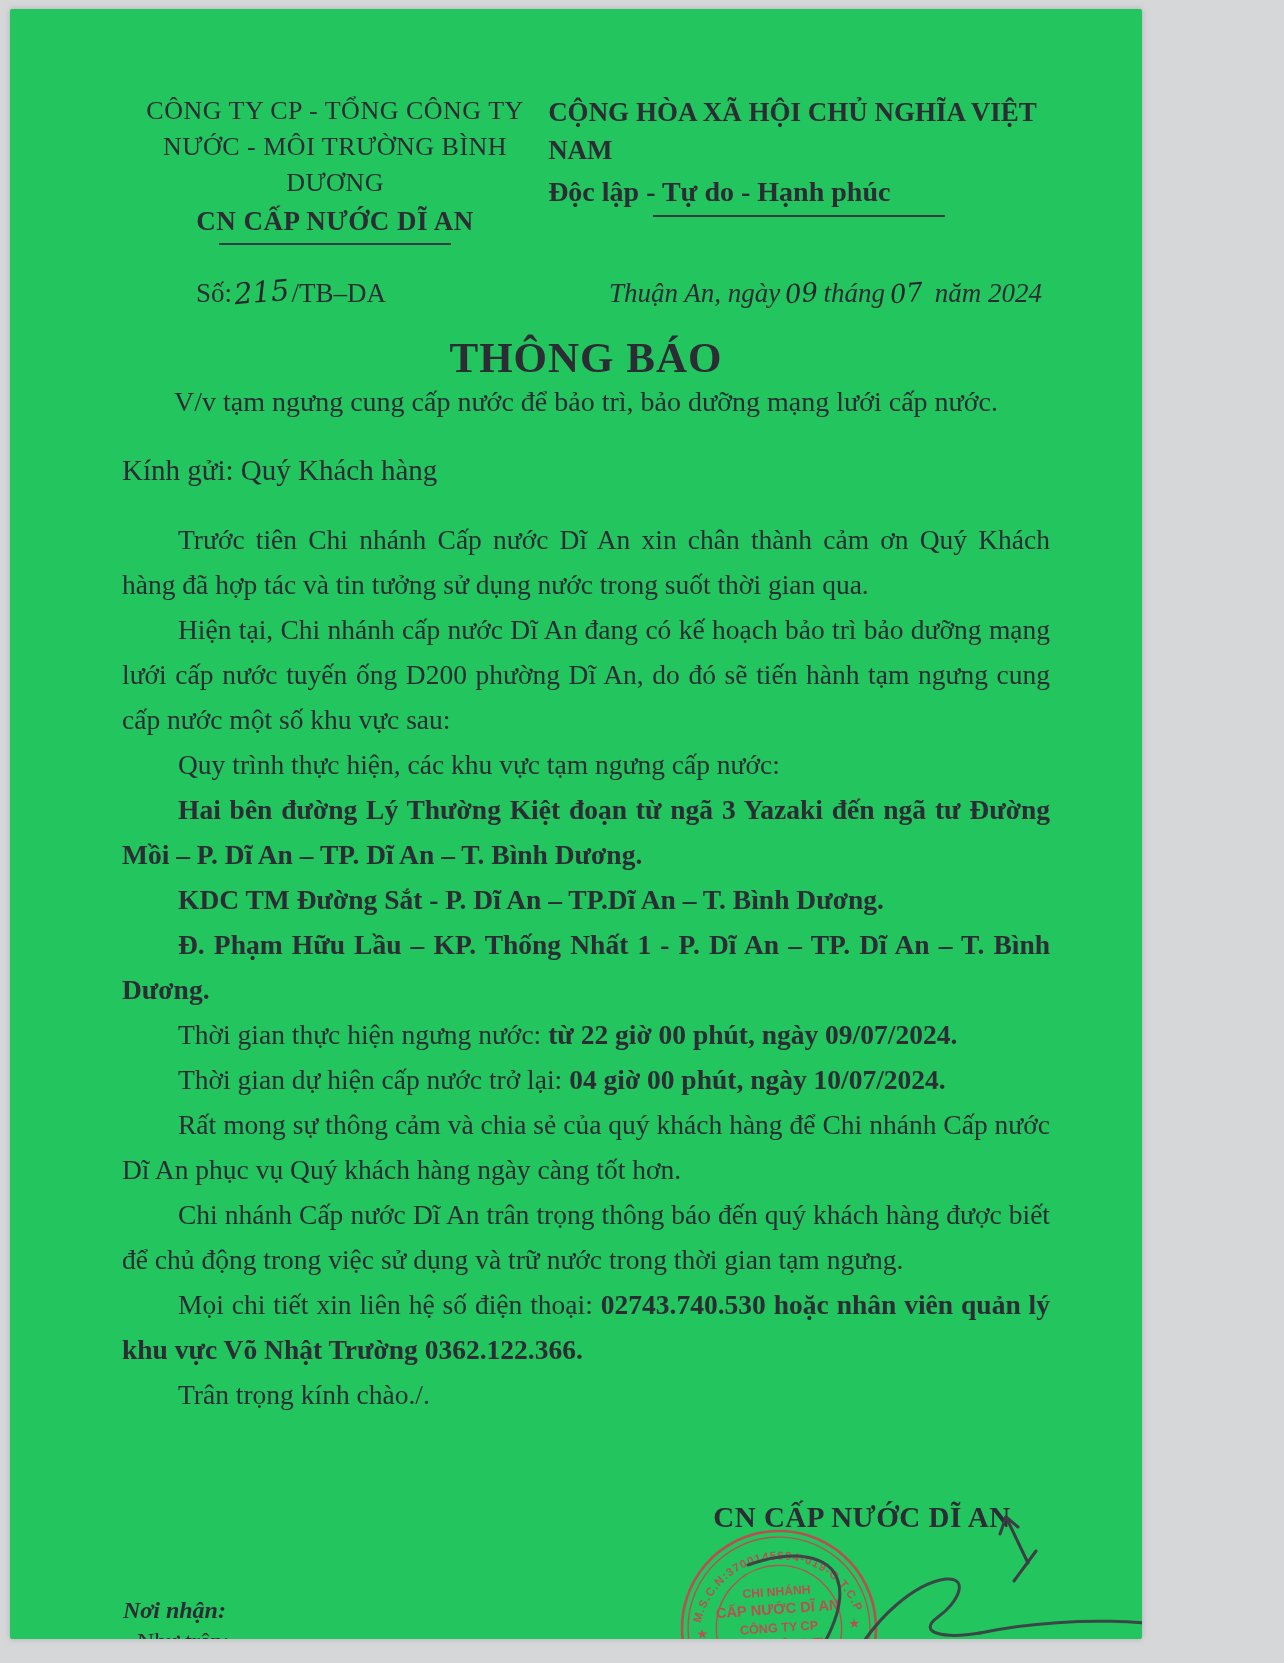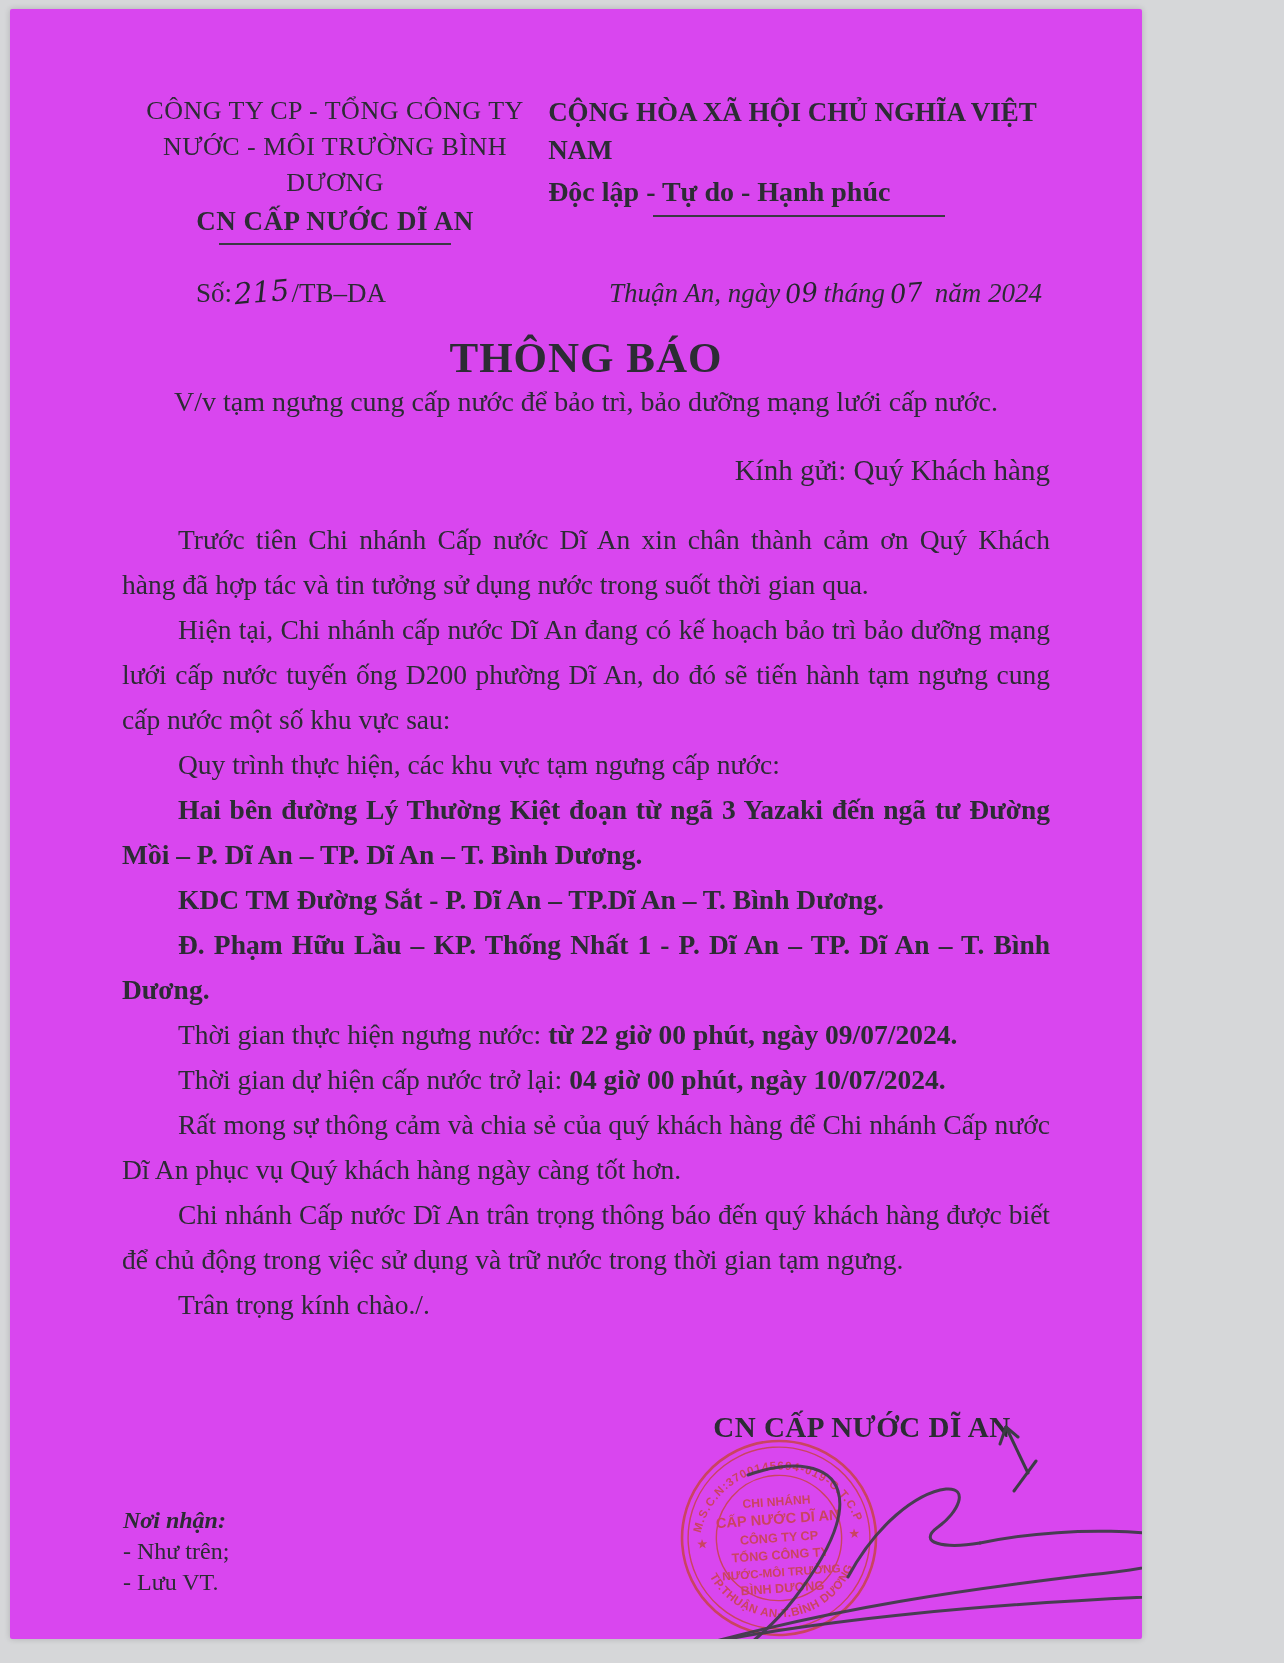--- a/index.html
+++ b/index.html
@@ -1,18 +1,18 @@
 <!DOCTYPE html>
 <html><head>
 <meta charset="utf-8">
 <style>
   html,body{margin:0;padding:0;background:#b9bbbf;}
   .scan{position:relative;width:1284px;height:1663px;background:#d6d7d9;margin:0 auto;overflow:hidden;
         font-family:"Liberation Serif","DejaVu Serif",serif;}
-  .page{position:absolute;left:10px;top:9px;width:1132px;height:1630px;background:#d946ef;
+  .page{position:absolute;left:10px;top:9px;width:1132px;height:1630px;background:#22c55e;
         overflow:hidden;border-radius:2px;box-shadow:0 0 6px rgba(0,0,0,.18);}
   .content{position:relative;padding:84px 92px 0 112px;color:#2c2c34;}
 
   
   .hdr{display:flex;justify-content:space-between;align-items:flex-start;}
   .hdr-left{width:450px;text-align:center;}
   .hdr-right{width:530px;text-align:left;}
   .hl1{font-size:26px;line-height:36px;letter-spacing:.5px;}
   .hl3{font-size:27px;line-height:40px;font-weight:bold;letter-spacing:.5px;}
   .u-left{width:232px;border-top:2.5px solid #3a3a42;margin:2px auto 0;}
@@ -23,21 +23,21 @@
   
   .refrow{display:flex;justify-content:space-between;margin-top:30px;padding-left:74px;padding-right:8px;
           font-size:27px;align-items:baseline;}
   .hand{font-family:"DejaVu Serif",serif;font-style:italic;display:inline-block;
         transform:rotate(-5deg);font-size:29px;color:#26262e;padding:0 2px;}
   .dateline{font-style:italic;font-size:27px;}
   .dateline .hand{font-size:26px;margin:0 3px;}
 
   .title{margin-top:24px;text-align:center;font-size:43px;font-weight:bold;letter-spacing:1px;}
   .subtitle{margin-top:4px;text-align:center;font-size:28px;}
-  .salutation{margin-top:36px;text-align:right;font-size:29px;}
+  .salutation{margin-top:36px;text-align:left;font-size:29px;}
 
   
   .body p{margin:0;font-size:27.5px;line-height:45px;text-indent:56px;text-align:justify;}
   .body .first{margin-top:30px;}
   .b{font-weight:bold;}
   .bold-item{font-weight:bold;}
 
   
   .sig-area{position:relative;height:470px;margin-top:6px;}
   .sig-org{position:absolute;left:540px;top:78px;width:400px;text-align:center;
@@ -84,20 +84,21 @@
         <p class="first">Trước tiên Chi nhánh Cấp nước Dĩ An xin chân thành cảm ơn Quý Khách hàng đã hợp tác và tin tưởng sử dụng nước trong suốt thời gian qua.</p>
         <p>Hiện tại, Chi nhánh cấp nước Dĩ An đang có kế hoạch bảo trì bảo dưỡng mạng lưới cấp nước tuyến ống D200 phường Dĩ An, do đó sẽ tiến hành tạm ngưng cung cấp nước một số khu vực sau:</p>
         <p>Quy trình thực hiện, các khu vực tạm ngưng cấp nước:</p>
         <p class="bold-item">Hai bên đường Lý Thường Kiệt đoạn từ ngã 3 Yazaki đến ngã tư Đường Mồi – P. Dĩ An – TP. Dĩ An – T. Bình Dương.</p>
         <p class="bold-item">KDC TM Đường Sắt - P. Dĩ An – TP.Dĩ An – T. Bình Dương.</p>
         <p class="bold-item">Đ. Phạm Hữu Lầu – KP. Thống Nhất 1 - P. Dĩ An – TP. Dĩ An – T. Bình Dương.</p>
         <p><span>Thời gian thực hiện ngưng nước:</span> <span class="b">từ 22 giờ 00 phút, ngày 09/07/2024.</span></p>
         <p><span>Thời gian dự hiện cấp nước trở lại:</span> <span class="b">04 giờ 00 phút, ngày 10/07/2024.</span></p>
         <p>Rất mong sự thông cảm và chia sẻ của quý khách hàng để Chi nhánh Cấp nước Dĩ An phục vụ Quý khách hàng ngày càng tốt hơn.</p>
         <p>Chi nhánh Cấp nước Dĩ An trân trọng thông báo đến quý khách hàng được biết để chủ động trong việc sử dụng và trữ nước trong thời gian tạm ngưng.</p>
+        <p><span>Mọi chi tiết xin liên hệ số điện thoại:</span> <span class="b">02743.740.530 hoặc nhân viên quản lý khu vực Võ Nhật Trường 0362.122.366.</span></p>
         <p>Trân trọng kính chào./.</p>
       </div>
 
       <div class="sig-area">
 
         <div class="sig-org">CN CẤP NƯỚC DĨ AN</div>
 
         <svg class="arrow-svg" width="54" height="80" viewBox="0 0 54 80">
           <g fill="none" stroke="#3c3d45" stroke-width="3" stroke-linecap="round">
             <path d="M38,56 L16,10"></path>

